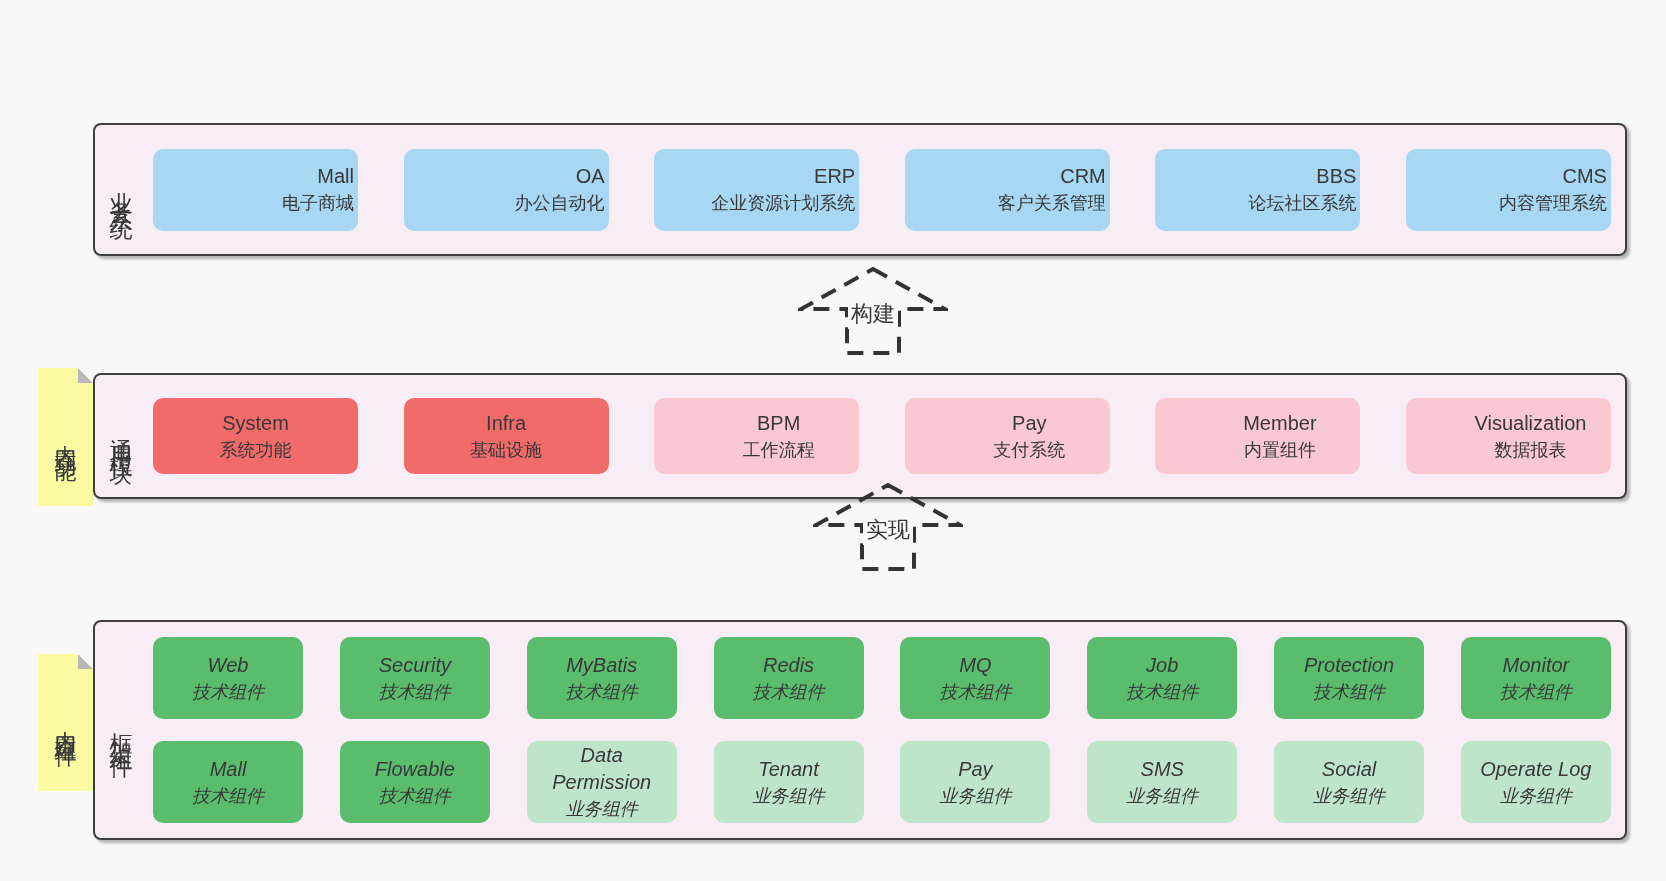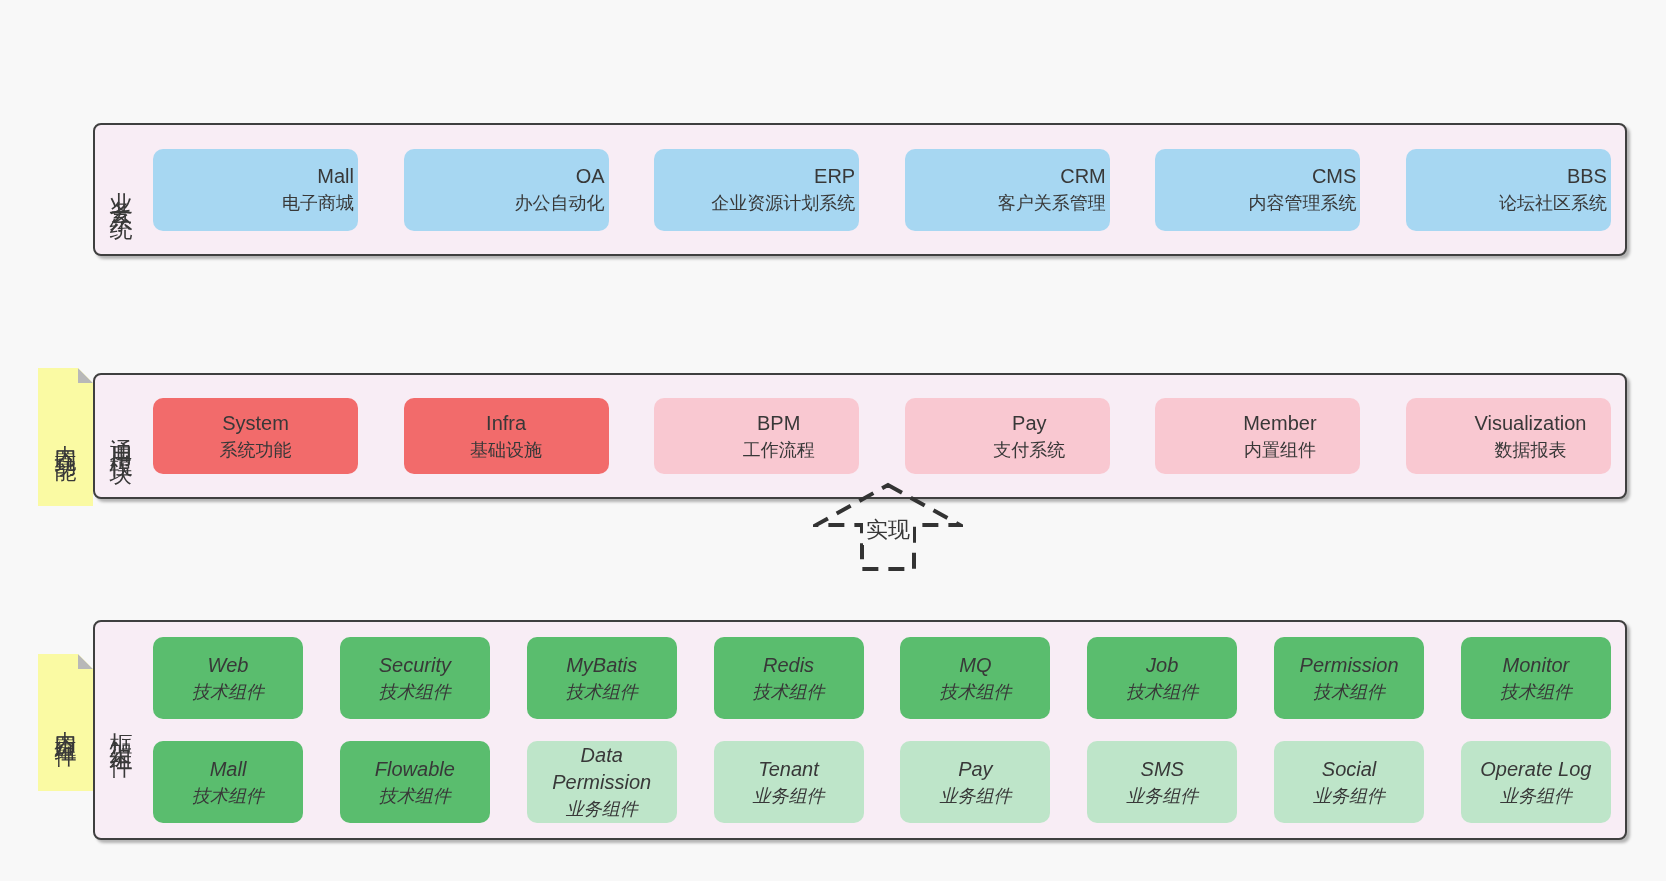--- a/index.html
+++ b/index.html
@@ -111,30 +111,36 @@
       </div>
       <div class="box blue">
         <span class="box-name">ERP</span>
         <span class="box-desc">企业资源计划系统</span>
       </div>
       <div class="box blue">
         <span class="box-name">CRM</span>
         <span class="box-desc">客户关系管理</span>
       </div>
       <div class="box blue">
+        <span class="box-name">BBS</span>
+        <span class="box-desc">论坛社区系统</span>
+      </div>
+      <div class="box blue">
         <span class="box-name">CMS</span>
         <span class="box-desc">内容管理系统</span>
       </div>
-      <div class="box blue">
-        <span class="box-name">BBS</span>
-        <span class="box-desc">论坛社区系统</span>
-      </div>
-    </div>
-  </div>
-
+    </div>
+  </div>
+
+  <div class="arrow arrow-build">
+    <svg viewBox="0 0 150 90">
+      <polygon points="75,3 147,43 101,43 101,87 49,87 49,43 3,43"></polygon>
+    </svg>
+    <span class="arrow-label">构建</span>
+  </div>
 
   <div class="layer layer-modules">
     <div class="layer-label">
       <span>通用模块</span>
     </div>
     <div class="boxes">
       <div class="box red">
         <span class="box-name">System</span>
         <span class="box-desc">系统功能</span>
       </div>
@@ -192,21 +198,21 @@
         </div>
         <div class="box box-sm green">
           <span class="box-name">MQ</span>
           <span class="box-desc">技术组件</span>
         </div>
         <div class="box box-sm green">
           <span class="box-name">Job</span>
           <span class="box-desc">技术组件</span>
         </div>
         <div class="box box-sm green">
-          <span class="box-name">Permission</span>
+          <span class="box-name">Protection</span>
           <span class="box-desc">技术组件</span>
         </div>
         <div class="box box-sm green">
           <span class="box-name">Monitor</span>
           <span class="box-desc">技术组件</span>
         </div>
       </div>
       <div class="row">
         <div class="box box-sm green">
           <span class="box-name">Mall</span>

